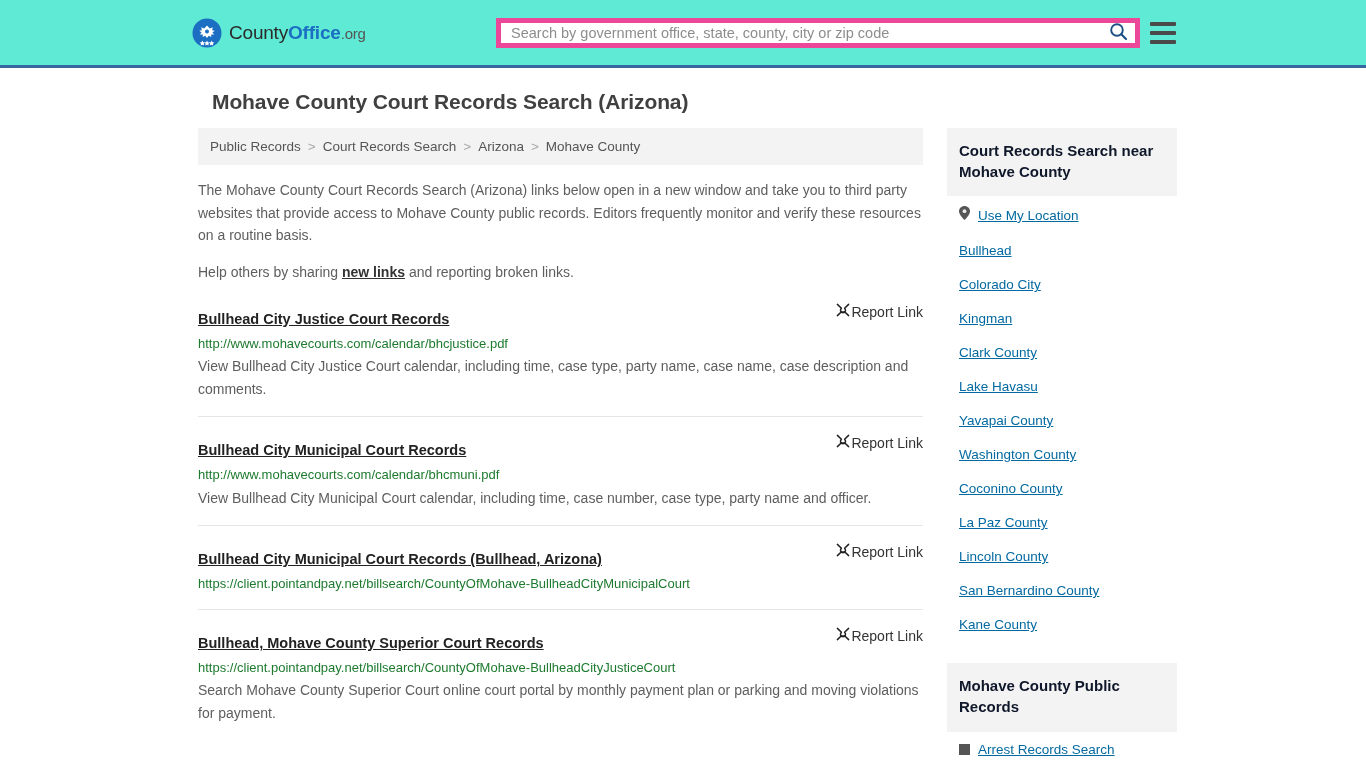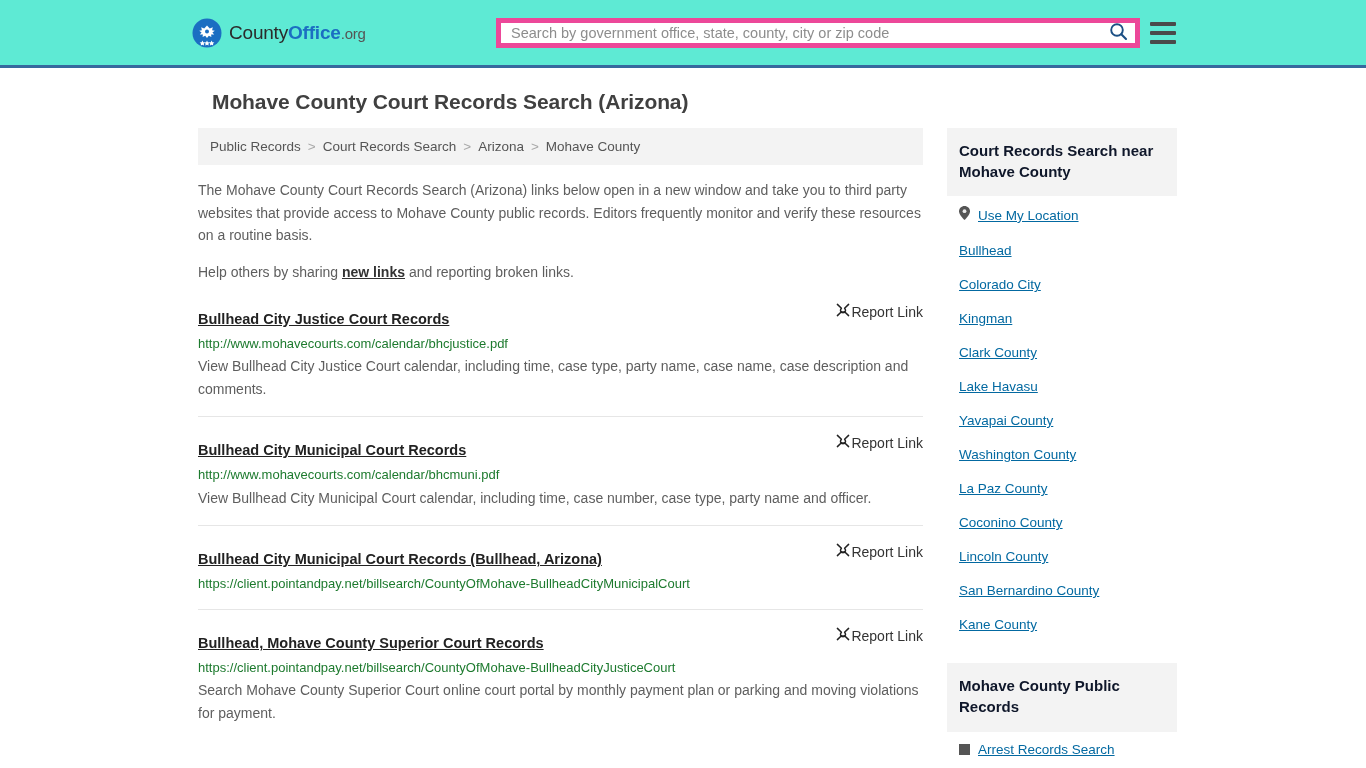--- a/index.html
+++ b/index.html
@@ -414,26 +414,26 @@
               <span class="side-link">Yavapai County</span>
             </div>
           </li>
           <li>
             <div class="side-link-row">
               <span class="side-link">Washington County</span>
             </div>
           </li>
           <li>
             <div class="side-link-row">
+              <span class="side-link">Coconino County</span>
+            </div>
+          </li>
+          <li>
+            <div class="side-link-row">
               <span class="side-link">La Paz County</span>
-            </div>
-          </li>
-          <li>
-            <div class="side-link-row">
-              <span class="side-link">Coconino County</span>
             </div>
           </li>
           <li>
             <div class="side-link-row">
               <span class="side-link">Lincoln County</span>
             </div>
           </li>
           <li>
             <div class="side-link-row">
               <span class="side-link">San Bernardino County</span>

